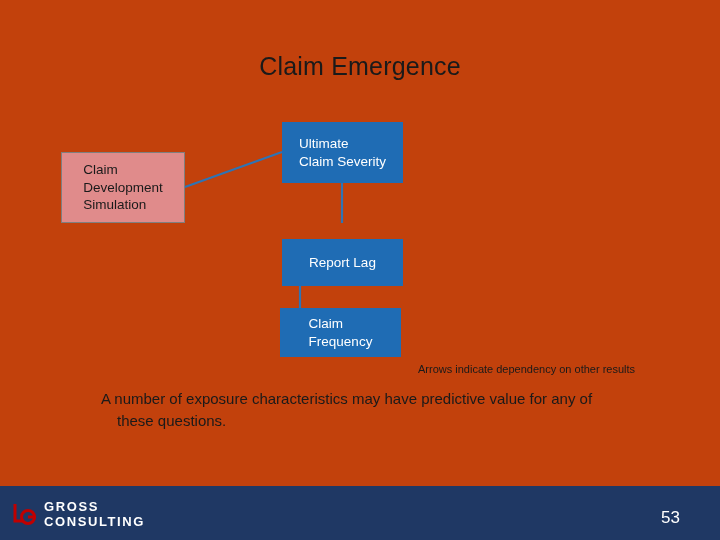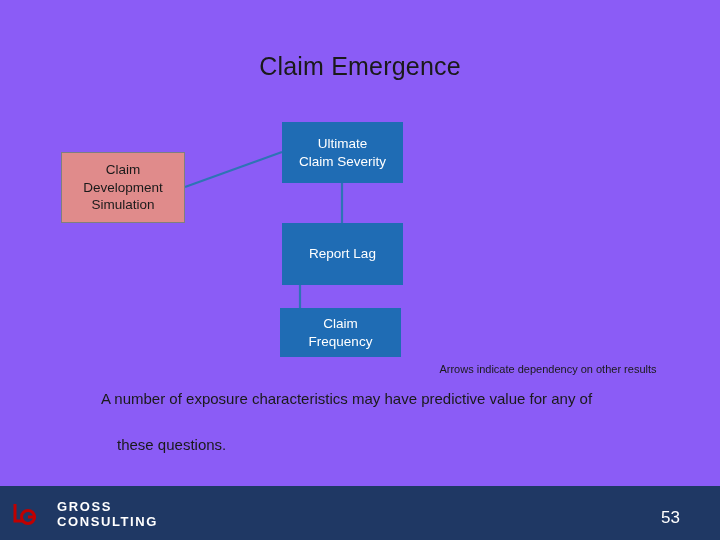--- a/index.html
+++ b/index.html
@@ -12,21 +12,21 @@
     background: #ffffff;
     font-family: "Liberation Sans", sans-serif;
     position: relative;
     overflow: hidden;
   }
   .slide {
     position: absolute;
     left: 0; top: 0;
     width: 720px;
     height: 540px;
-    background: #8b5cf6;
+    background: #c2410c;
   }
   .title {
     position: absolute;
     left: 0;
     top: 52px;
     width: 720px;
     text-align: center;
     font-size: 25px;
     color: #1a1a1a;
     font-family: "Liberation Sans", sans-serif;
@@ -38,21 +38,20 @@
     left: 0; top: 0;
     width: 720px;
     height: 540px;
   }
   .box {
     position: absolute;
     box-sizing: border-box;
     display: flex;
     align-items: center;
     justify-content: center;
-    text-align: center;
     line-height: 1.32;
     font-size: 13.5px;
   }
   .box-pink {
     background: #e08b8b;
     border: 1px solid #7f7f7f;
     color: #1a1a1a;
   }
   .box-blue {
     background: #1f6cb4;
@@ -66,71 +65,69 @@
     height: 71px;
   }
   #box-ultimate-severity {
     left: 282px;
     top: 122px;
     width: 121px;
     height: 61px;
   }
   #box-report-lag {
     left: 282px;
-    top: 223px;
+    top: 239px;
     width: 121px;
-    height: 62px;
+    height: 47px;
   }
   #box-claim-frequency {
     left: 280px;
     top: 308px;
     width: 121px;
     height: 49px;
   }
   .arrow-note {
     position: absolute;
     left: 418px;
     top: 363px;
     width: 260px;
-    text-align: center;
+    text-align: left;
     font-size: 11px;
     color: #1a1a1a;
     font-family: "Liberation Sans", sans-serif;
   }
   .body-text {
     position: absolute;
     left: 101px;
     top: 388px;
     width: 570px;
     font-size: 15px;
     color: #1a1a1a;
     line-height: 1.45;
   }
   .body-text .line2 {
     display: block;
     padding-left: 16px;
-    margin-top: 24px;
   }
   .footer-bar {
     position: absolute;
     left: 0;
     top: 486px;
     width: 720px;
     height: 54px;
     background: #1f3864;
   }
   .footer-logo {
     position: absolute;
     left: 12px;
     top: 499px;
     width: 180px;
     height: 30px;
     display: flex;
     align-items: center;
-    gap: 13px;
   }
   .logo-mark {
     position: relative;
     width: 26px;
     height: 26px;
     margin-right: 6px;
   }
   .logo-text {
     color: #ffffff;
     font-size: 13px;

